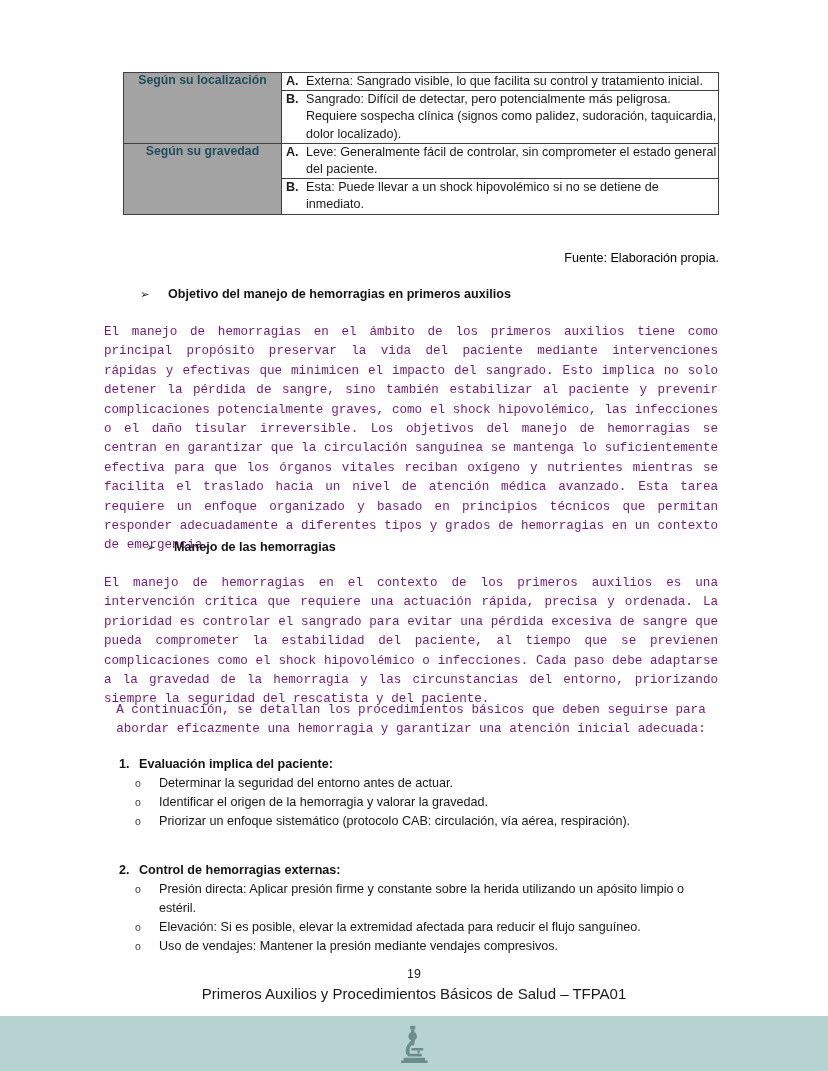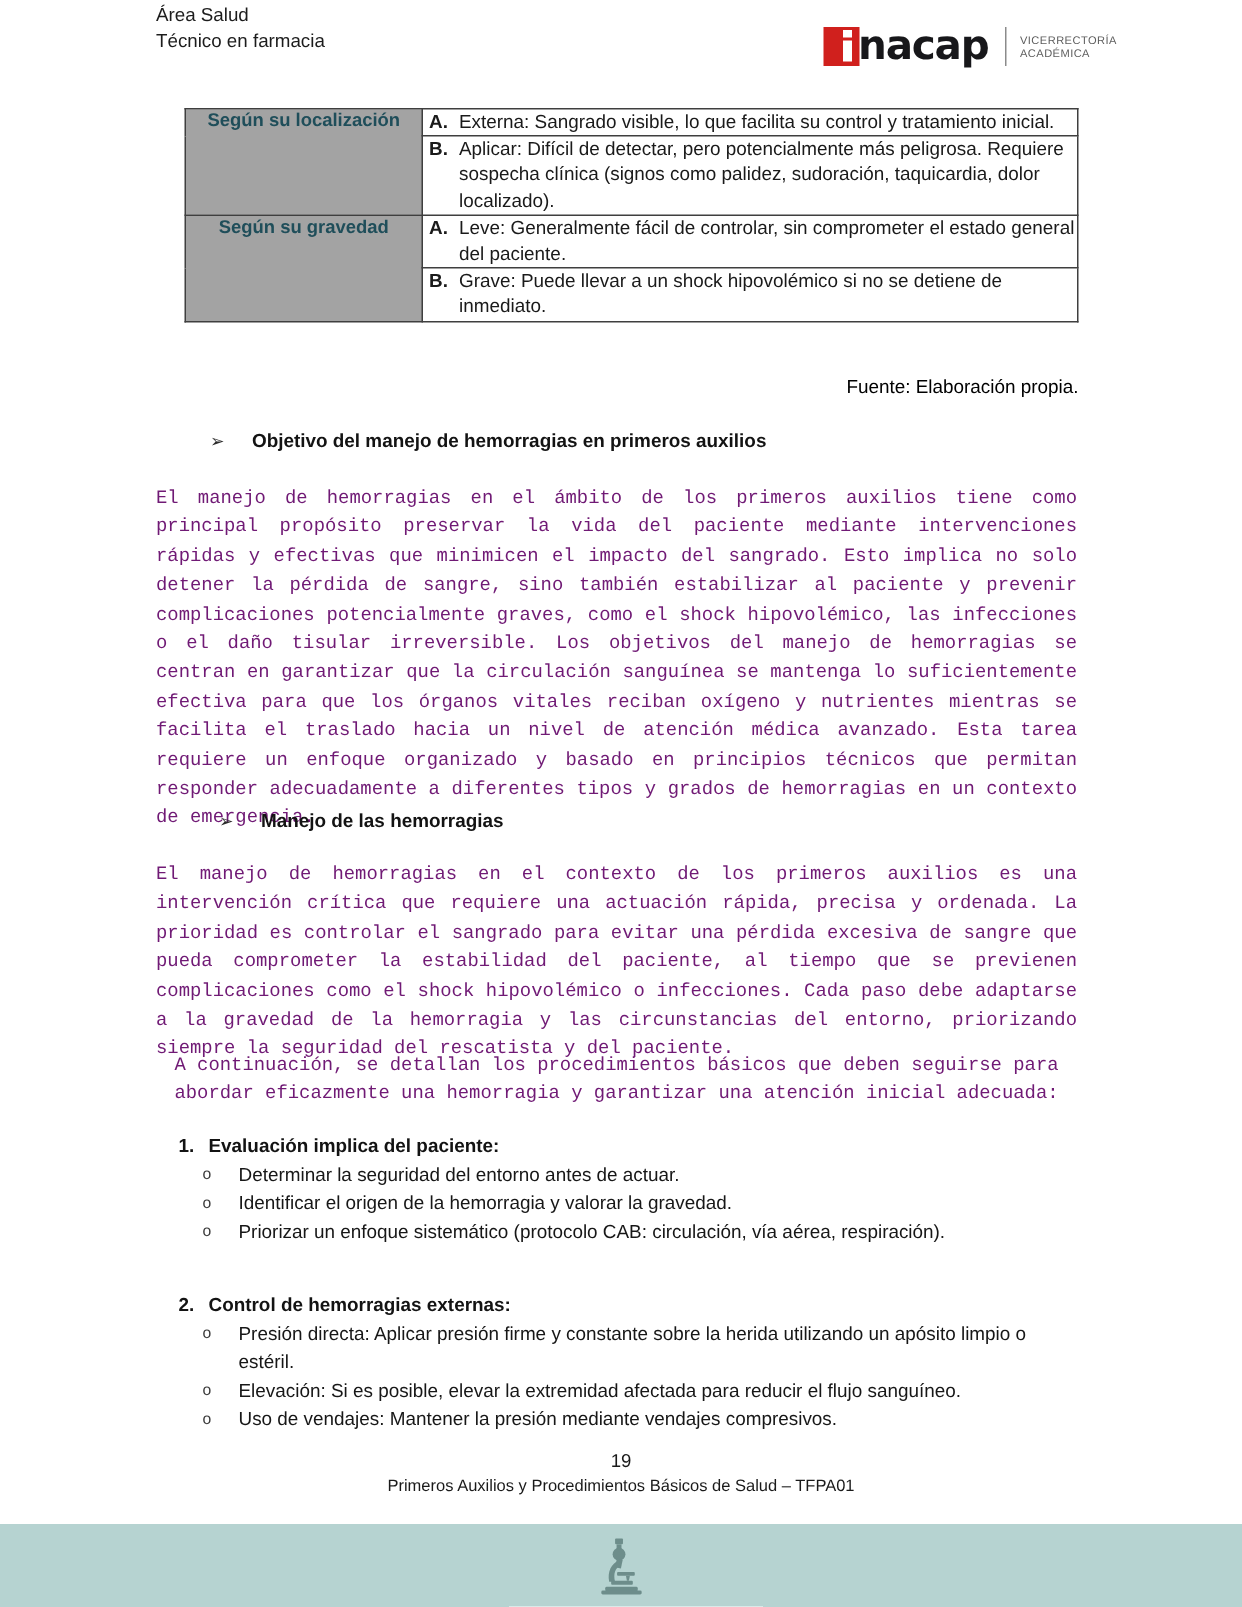--- a/index.html
+++ b/index.html
@@ -223,21 +223,21 @@
     text-align: center;
     font-size: 12.4px;
     color: #1a1a1a;
   }
   .footer-title {
     position: absolute;
     left: 0;
     top: 985px;
     width: 828px;
     text-align: center;
-    font-size: 11px;
+    font-size: 15px;
     color: #1a1a1a;
   }
   .footer-bar {
     position: absolute;
     left: 0;
     top: 1016px;
     width: 828px;
     height: 55px;
     background: #b6d3d1;
   }
@@ -248,70 +248,54 @@
     transform: translateX(-50%);
     width: 42px;
     height: 44px;
   }
 </style>
 </head>
 <body>
 
 <div class="page">
 
-  <div class="doc-header">
-    <div class="header-left">
-      <div>Área Salud</div>
-      <div>Técnico en farmacia</div>
-    </div>
-
-    <div class="logo">
-      <div class="logo-mark"></div>
-      <div class="logo-word">nacap</div>
-      <div class="logo-sep"></div>
-      <div class="logo-sub">
-        <div>VICERRECTORÍA</div>
-        <div>ACADÉMICA</div>
-      </div>
-    </div>
-  </div>
 
   <table class="class-table">
     <tbody>
       <tr>
         <td class="cat-cell" rowspan="2">Según su localización</td>
         <td class="item-cell">
           <div class="item-inner">
             <span class="item-letter">A.</span>
             <span class="item-text"><b>Externa:</b><span> Sangrado visible, lo que facilita su control y tratamiento inicial.</span></span>
           </div>
         </td>
       </tr>
       <tr>
         <td class="item-cell">
           <div class="item-inner">
             <span class="item-letter">B.</span>
-            <span class="item-text"><b>Aplicar:</b><span> Difícil de detectar, pero potencialmente más peligrosa. Requiere sospecha clínica (signos como palidez, sudoración, taquicardia, dolor localizado).</span></span>
+            <span class="item-text"><b>Sangrado:</b><span> Difícil de detectar, pero potencialmente más peligrosa. Requiere sospecha clínica (signos como palidez, sudoración, taquicardia, dolor localizado).</span></span>
           </div>
         </td>
       </tr>
       <tr>
         <td class="cat-cell" rowspan="2">Según su gravedad</td>
         <td class="item-cell">
           <div class="item-inner">
             <span class="item-letter">A.</span>
             <span class="item-text"><b>Leve:</b><span> Generalmente fácil de controlar, sin comprometer el estado general del paciente.</span></span>
           </div>
         </td>
       </tr>
       <tr>
         <td class="item-cell">
           <div class="item-inner">
             <span class="item-letter">B.</span>
-            <span class="item-text"><b>Grave:</b><span> Puede llevar a un shock hipovolémico si no se detiene de inmediato.</span></span>
+            <span class="item-text"><b>Esta:</b><span> Puede llevar a un shock hipovolémico si no se detiene de inmediato.</span></span>
           </div>
         </td>
       </tr>
     </tbody>
   </table>
 
   <div class="fuente">Fuente: Elaboración propia.</div>
 
   <div class="arrow-heading" style="left:140px; top:287px;">
     <span class="arrow-glyph">➢</span>

